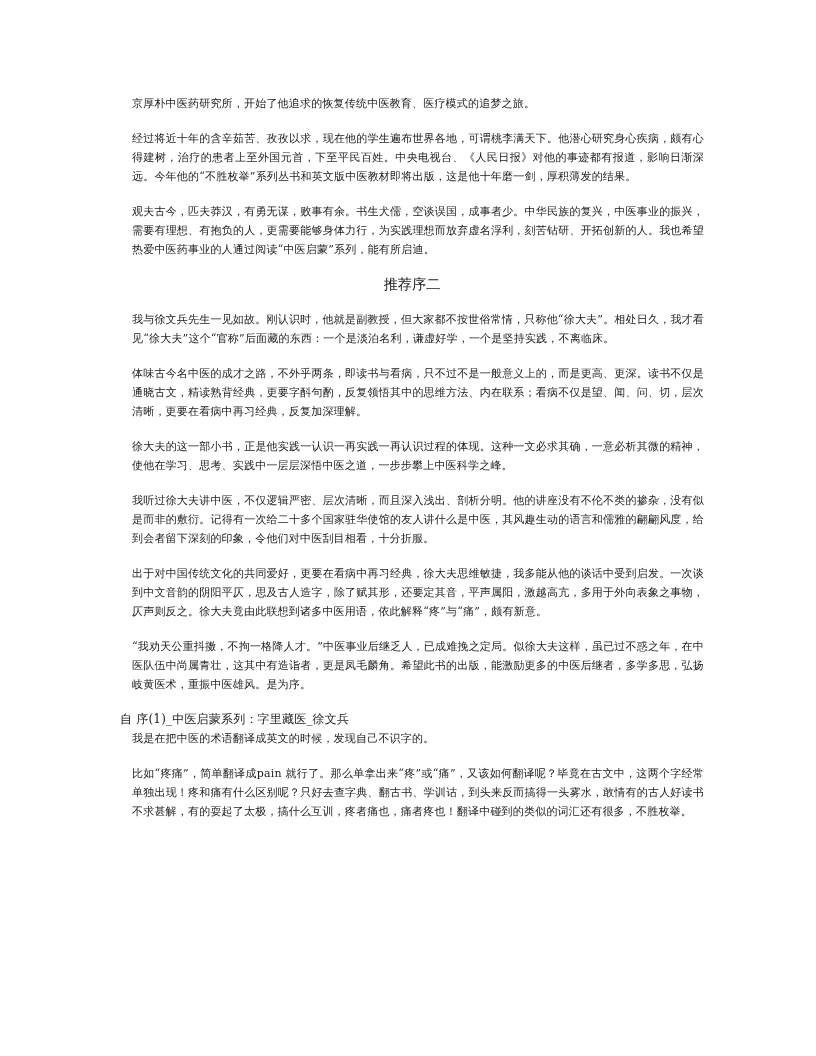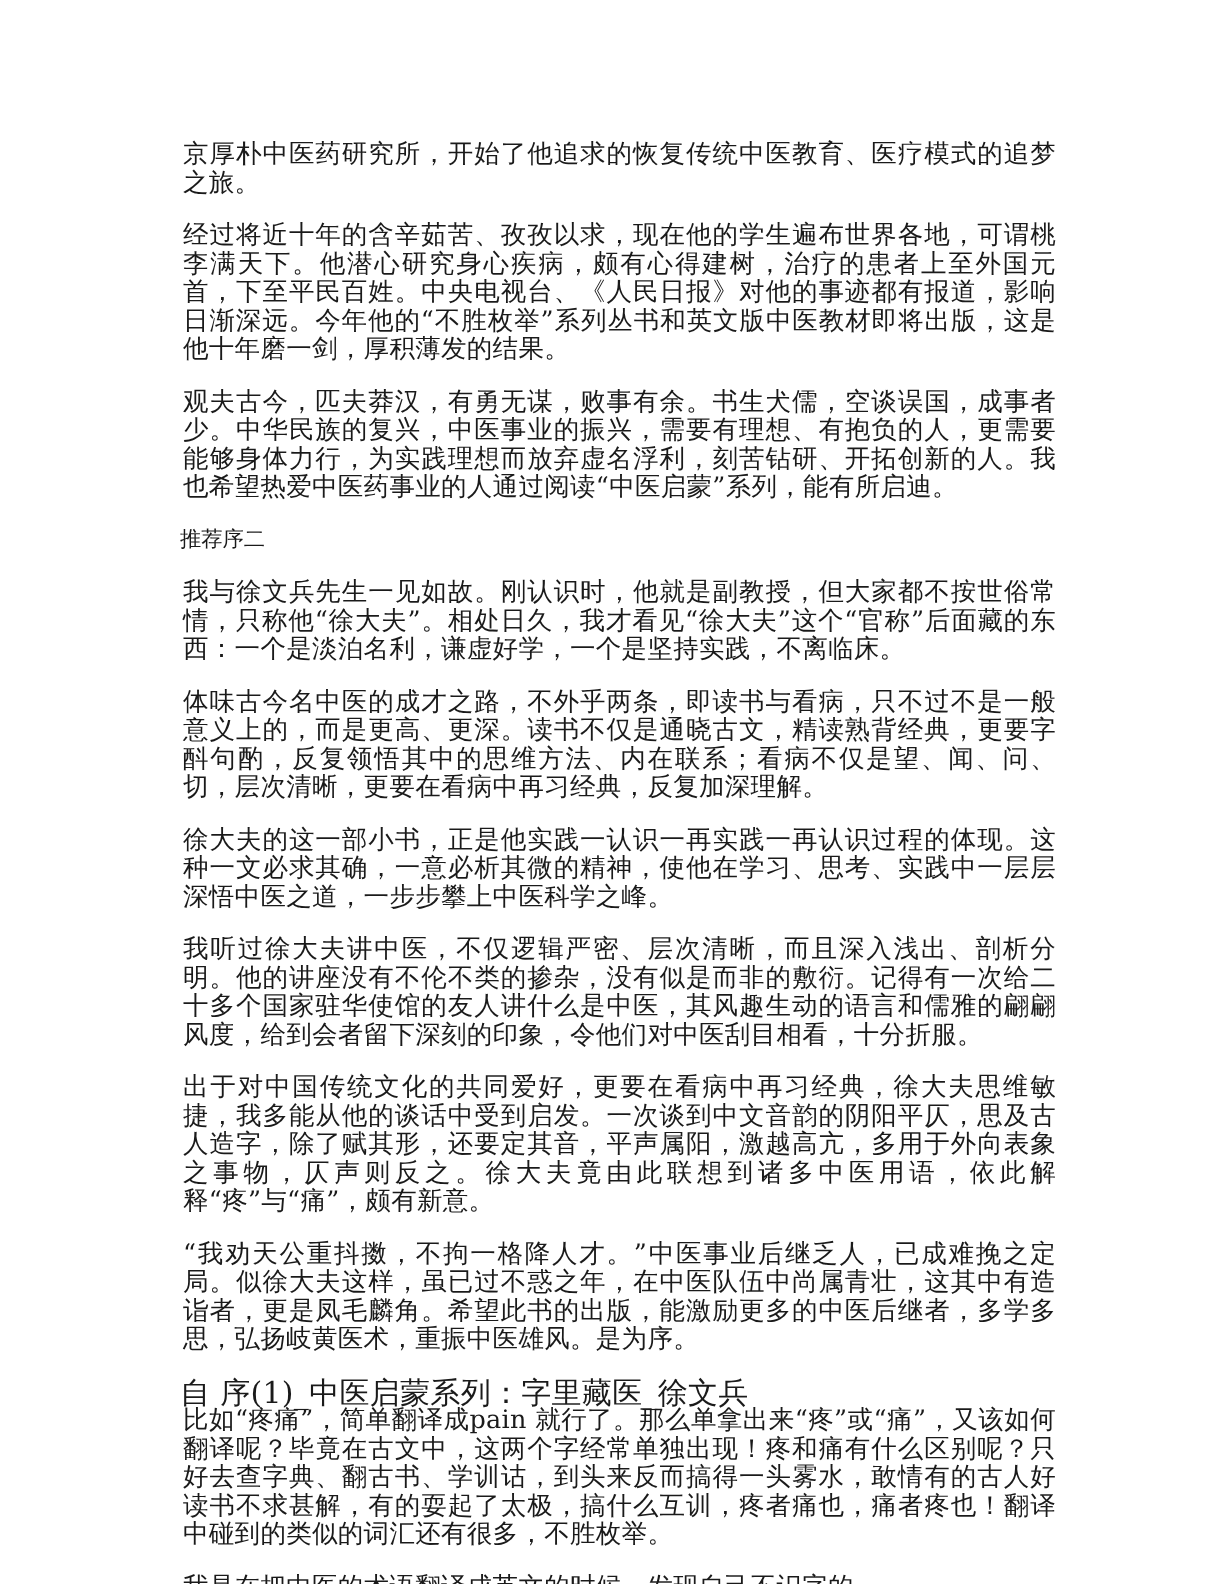--- a/index.html
+++ b/index.html
@@ -15,35 +15,36 @@
     font-family: "DejaVu Serif", "Liberation Serif", serif;
     color: #1a1a1a;
   }
   .page {
     position: absolute;
     left: 120px;
     top: 94px;
     width: 584px;
   }
   .para {
-    margin: 0 0 16px 2px;
-    font-size: 17px;
+    margin: 0 0 16px 12px;
+    font-size: 11px;
     line-height: 19px;
     text-align: justify;
     text-justify: inter-character;
     letter-spacing: 0.2px;
   }
   .heading {
     margin: 0 0 16px 0;
     font-size: 14.2px;
     line-height: 19px;
+    text-align: center;
   }
   .title-line {
     margin: 0;
-    font-size: 20px;
+    font-size: 12px;
     line-height: 19px;
     letter-spacing: 0.2px;
   }
 </style>
 </head>
 <body>
 
 <div class="page">
   <p class="para">京厚朴中医药研究所，开始了他追求的恢复传统中医教育、医疗模式的追梦之旅。</p>
   <p class="para">经过将近十年的含辛茹苦、孜孜以求，现在他的学生遍布世界各地，可谓桃李满天下。他潜心研究身心疾病，颇有心得建树，治疗的患者上至外国元首，下至平民百姓。中央电视台、《人民日报》对他的事迹都有报道，影响日渐深远。今年他的“不胜枚举”系列丛书和英文版中医教材即将出版，这是他十年磨一剑，厚积薄发的结果。</p>
@@ -52,15 +53,15 @@
   <p class="heading">推荐序二</p>
 
   <p class="para">我与徐文兵先生一见如故。刚认识时，他就是副教授，但大家都不按世俗常情，只称他“徐大夫”。相处日久，我才看见“徐大夫”这个“官称”后面藏的东西：一个是淡泊名利，谦虚好学，一个是坚持实践，不离临床。</p>
   <p class="para">体味古今名中医的成才之路，不外乎两条，即读书与看病，只不过不是一般意义上的，而是更高、更深。读书不仅是通晓古文，精读熟背经典，更要字酙句酌，反复领悟其中的思维方法、内在联系；看病不仅是望、闻、问、切，层次清晰，更要在看病中再习经典，反复加深理解。</p>
   <p class="para">徐大夫的这一部小书，正是他实践一认识一再实践一再认识过程的体现。这种一文必求其确，一意必析其微的精神，使他在学习、思考、实践中一层层深悟中医之道，一步步攀上中医科学之峰。</p>
   <p class="para">我听过徐大夫讲中医，不仅逻辑严密、层次清晰，而且深入浅出、剖析分明。他的讲座没有不伦不类的掺杂，没有似是而非的敷衍。记得有一次给二十多个国家驻华使馆的友人讲什么是中医，其风趣生动的语言和儒雅的翩翩风度，给到会者留下深刻的印象，令他们对中医刮目相看，十分折服。</p>
   <p class="para">出于对中国传统文化的共同爱好，更要在看病中再习经典，徐大夫思维敏捷，我多能从他的谈话中受到启发。一次谈到中文音韵的阴阳平仄，思及古人造字，除了赋其形，还要定其音，平声属阳，激越高亢，多用于外向表象之事物，仄声则反之。徐大夫竟由此联想到诸多中医用语，依此解释“疼”与“痛”，颇有新意。</p>
   <p class="para">“我劝天公重抖擞，不拘一格降人才。”中医事业后继乏人，已成难挽之定局。似徐大夫这样，虽已过不惑之年，在中医队伍中尚属青壮，这其中有造诣者，更是凤毛麟角。希望此书的出版，能激励更多的中医后继者，多学多思，弘扬岐黄医术，重振中医雄风。是为序。</p>
 
   <p class="title-line">自 序(1)_中医启蒙系列：字里藏医_徐文兵</p>
+  <p class="para">我是在把中医的术语翻译成英文的时候，发现自己不识字的。</p>
   <p class="para">比如“疼痛”，简单翻译成pain 就行了。那么单拿出来“疼”或“痛”，又该如何翻译呢？毕竟在古文中，这两个字经常单独出现！疼和痛有什么区别呢？只好去查字典、翻古书、学训诂，到头来反而搞得一头雾水，敢情有的古人好读书不求甚解，有的耍起了太极，搞什么互训，疼者痛也，痛者疼也！翻译中碰到的类似的词汇还有很多，不胜枚举。</p>
-  <p class="para">我是在把中医的术语翻译成英文的时候，发现自己不识字的。</p>
 </div>
 
 </body></html>

